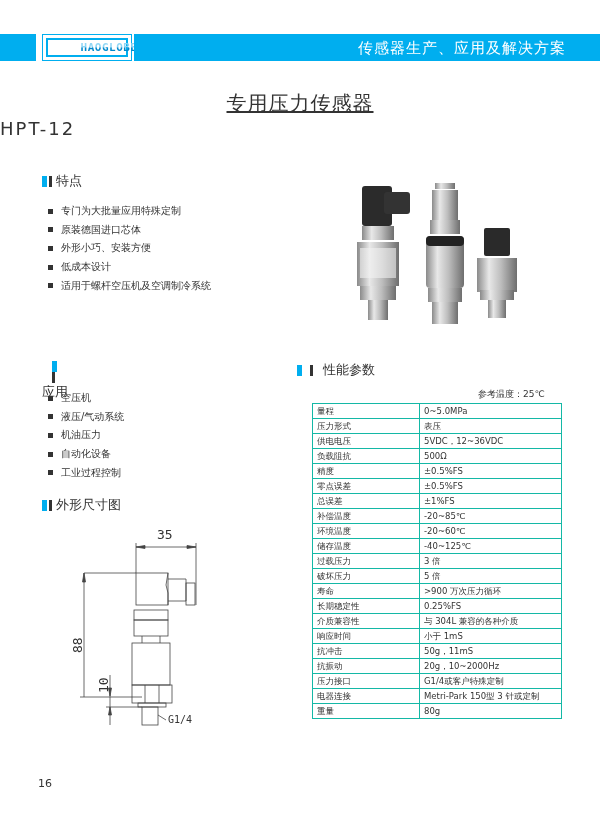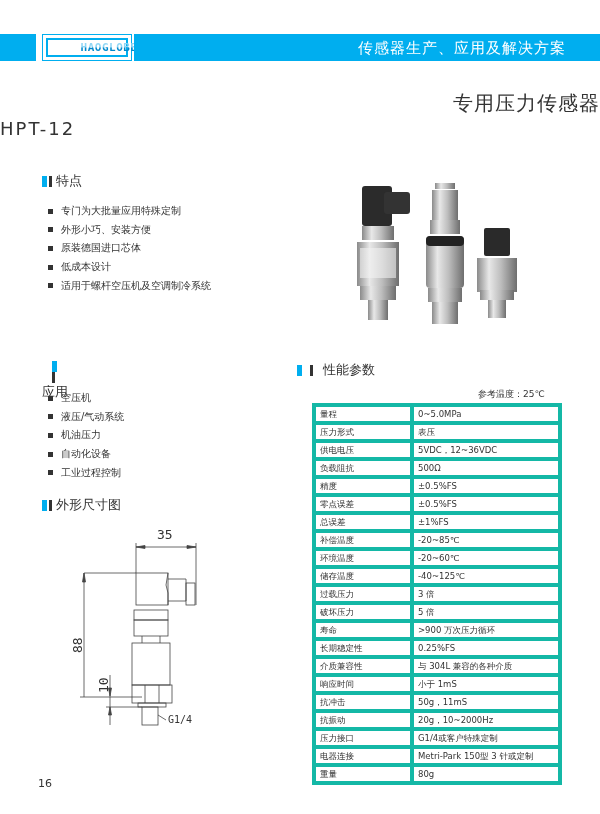--- a/index.html
+++ b/index.html
@@ -4,32 +4,32 @@
 <style>
   html,body{margin:0;padding:0;background:#fff;}
   body{width:600px;height:814px;position:relative;overflow:hidden;font-family:"DejaVu Sans","Liberation Sans",sans-serif;color:#333;}
   .abs{position:absolute;}
   .band-left{left:0;top:34px;width:36px;height:27px;background:#00aeef;}
   .logo-box{left:42px;top:34px;width:88px;height:25px;border:1px solid #00aeef;background:#fff;display:flex;align-items:center;justify-content:center;}
   .logo-inner{width:82px;height:19px;border:2px solid #00aeef;box-sizing:border-box;display:flex;align-items:center;justify-content:center;font-family:"DejaVu Sans Mono",monospace;font-weight:bold;font-size:11px;letter-spacing:0.5px;background:linear-gradient(#fff 0 45%, #fff 45%);padding-left:44px;}
   .logo-text{background:linear-gradient(to bottom,#8fd6f5 0%,#8fd6f5 48%,#0088cc 52%,#0088cc 100%);-webkit-background-clip:text;background-clip:text;color:transparent;}
   .band-right{left:134px;top:34px;width:466px;height:27px;background:#00aeef;}
   .band-title{right:34px;top:39px;color:#fff;font-size:15px;letter-spacing:1px;}
-  .title{left:0;width:600px;top:90px;text-align:right;font-size:20px;color:#333;letter-spacing:1px;}
+  .title{left:0;width:600px;top:90px;text-align:center;font-size:20px;color:#333;letter-spacing:1px;text-decoration:underline;}
   .model{left:0;width:600px;top:118px;text-align:left;font-size:18px;color:#333;letter-spacing:2px;}
   .sec{display:flex;align-items:center;font-size:13px;color:#333;}
   .sec .b1{display:inline-block;width:5px;height:11px;background:#00aeef;margin-right:2px;}
   .sec .b2{display:inline-block;width:3px;height:11px;background:#333;margin-right:4px;}
   ul.bl{list-style:none;margin:0;padding:0;font-size:10px;color:#333;}
   ul.bl li{display:flex;align-items:center;height:18.6px;}
   ul.bl li .sq{display:inline-block;width:5px;height:5px;background:#333;margin-right:8px;}
   .photo{left:340px;top:178px;width:180px;height:150px;}
   .ref{left:478px;top:388px;font-size:9px;color:#333;}
   table.spec{position:absolute;left:312px;top:403px;width:250px;border-collapse:collapse;font-size:8.5px;color:#333;}
-  table.spec td{border:4px solid #14b8a6;height:14px;padding:0 4px 0 4px;line-height:14px;white-space:nowrap;}
+  table.spec td{border:1px solid #14b8a6;height:14px;padding:0 16px 0 4px;line-height:14px;white-space:nowrap;}
   table.spec td.k{width:86px;}
   .page{left:38px;top:777px;font-size:11px;color:#333;}
   svg text{font-family:"DejaVu Sans Mono",monospace;}
 </style>
 </head>
 <body>
 
 <div class="abs band-left"></div>
 <div class="abs logo-box">
   <div class="logo-inner">
@@ -47,25 +47,25 @@
     <span class="b2"></span>
   <span>特点</span>
 </div>
 <ul class="abs bl" style="left:48px;top:202px;">
   <li>
       <span class="sq"></span>
       <span>专门为大批量应用特殊定制</span>
     </li>
   <li>
       <span class="sq"></span>
+      <span>原装德国进口芯体</span>
+    </li>
+  <li>
+      <span class="sq"></span>
       <span>外形小巧、安装方便</span>
-    </li>
-  <li>
-      <span class="sq"></span>
-      <span>原装德国进口芯体</span>
     </li>
   <li>
       <span class="sq"></span>
       <span>低成本设计</span>
     </li>
   <li>
       <span class="sq"></span>
       <span>适用于螺杆空压机及空调制冷系统</span>
     </li>
 </ul>

